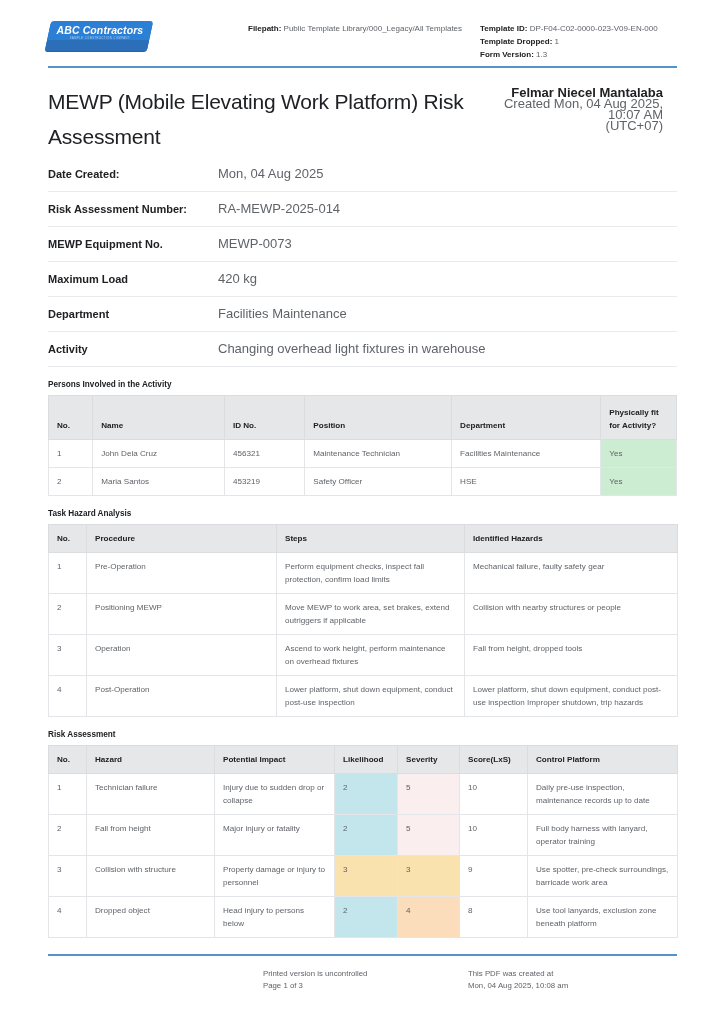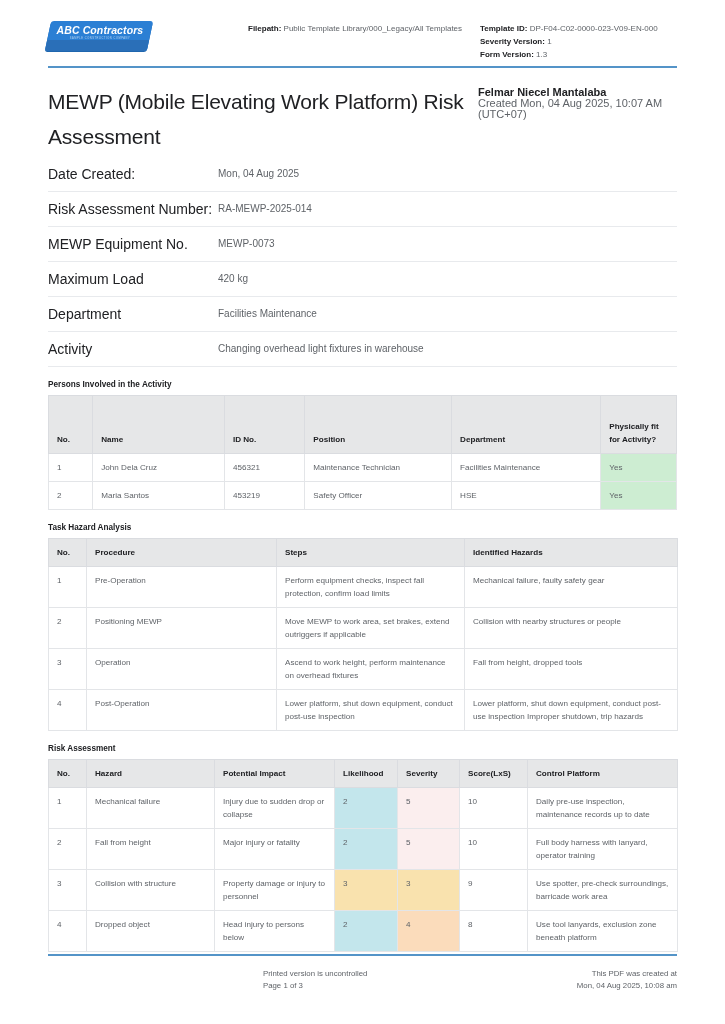--- a/index.html
+++ b/index.html
@@ -90,47 +90,48 @@
     flex: 1;
     font-size: 21px;
     line-height: 35px;
     font-weight: normal;
     color: #202124;
     letter-spacing: -.2px;
     max-width: 430px;
   }
   .created-block {
     flex: 0 0 185px;
-    font-size: 11px;
+    text-align: right;
+    font-size: 13px;
     line-height: 11px;
     color: #5f6368;
     padding-top: 3px;
   }
   .created-name { font-weight: bold; color: #202124; }
 
   
   .fields { margin-top: 14px; }
   .field-row {
     display: flex;
     align-items: flex-start;
     border-bottom: 1px solid #e8eaed;
     padding: 0 0 11px 0;
     margin-top: 11px;
   }
   .field-row:first-child { margin-top: 0; }
   .field-label {
     width: 170px; flex: 0 0 170px;
-    font-size: 14px;
-    font-weight: normal;
+    font-size: 11px;
+    font-weight: bold;
     color: #202124;
     line-height: 12px;
   }
   .field-value {
     flex: 1;
-    font-size: 10px;
+    font-size: 13px;
     color: #5f6368;
     line-height: 12px;
   }
 
   
   .section { margin-top: 13px; }
   .section-title {
     font-size: 8.2px;
     font-weight: bold;
     color: #202124;
@@ -166,21 +167,21 @@
   td.sv-3 { background: #f9e2ae; }
   td.sv-4 { background: #fbdcbb; }
 
   
   .persons col.c0 { width: 38px; }
   .persons col.c1 { width: 113px; }
   .persons col.c2 { width: 69px; }
   .persons col.c3 { width: 126px; }
   .persons col.c4 { width: 128px; }
   .persons col.c5 { width: 65px; }
-  .persons thead th { height: 58px; }
+  .persons thead th { height: 44px; }
 
   
   .tha col.c0 { width: 38px; }
   .tha col.c1 { width: 190px; }
   .tha col.c2 { width: 188px; }
   .tha col.c3 { width: 213px; }
 
   
   .risk col.c0 { width: 38px; }
   .risk col.c1 { width: 128px; }
@@ -198,21 +199,21 @@
   .footer .blue-rule { margin-top: 0; }
   .footer-cols {
     display: flex;
     margin-top: 12px;
     font-size: 7.8px;
     line-height: 12px;
     color: #5f6368;
   }
   .footer-spacer { width: 215px; flex: 0 0 215px; }
   .footer-mid { width: 205px; flex: 0 0 205px; }
-  .footer-right { flex: 1; text-align: right; }
+  .footer-right { flex: 1; }
 </style>
 </head>
 <body>
 
 <div class="page">
 
   <div class="doc-header">
     <div class="logo-wrap">
       <div class="logo">
         <div class="logo-inner">
@@ -225,21 +226,21 @@
       <div class="hdr-col-a">
         <b>Filepath:</b>
         <span>Public Template Library/000_Legacy/All Templates</span>
       </div>
       <div class="hdr-col-b">
         <div>
           <b>Template ID:</b>
           <span>DP-F04-C02-0000-023-V09-EN-000</span>
         </div>
         <div>
-          <b>Severity Version:</b>
+          <b>Template Dropped:</b>
           <span>1</span>
         </div>
         <div>
           <b>Form Version:</b>
           <span>1.3</span>
         </div>
       </div>
     </div>
   </div>
   <div class="blue-rule"></div>
@@ -387,21 +388,21 @@
           <th>Potential Impact</th>
           <th>Likelihood</th>
           <th>Severity</th>
           <th>Score(LxS)</th>
           <th>Control Platform</th>
         </tr>
       </thead>
       <tbody>
         <tr>
           <td>1</td>
-          <td>Mechanical failure</td>
+          <td>Technician failure</td>
           <td>Injury due to sudden drop or collapse</td>
           <td class="lk-2">2</td>
           <td class="sv-5">5</td>
           <td>10</td>
           <td>Daily pre-use inspection, maintenance records up to date</td>
         </tr>
         <tr>
           <td>2</td>
           <td>Fall from height</td>
           <td>Major injury or fatality</td>

